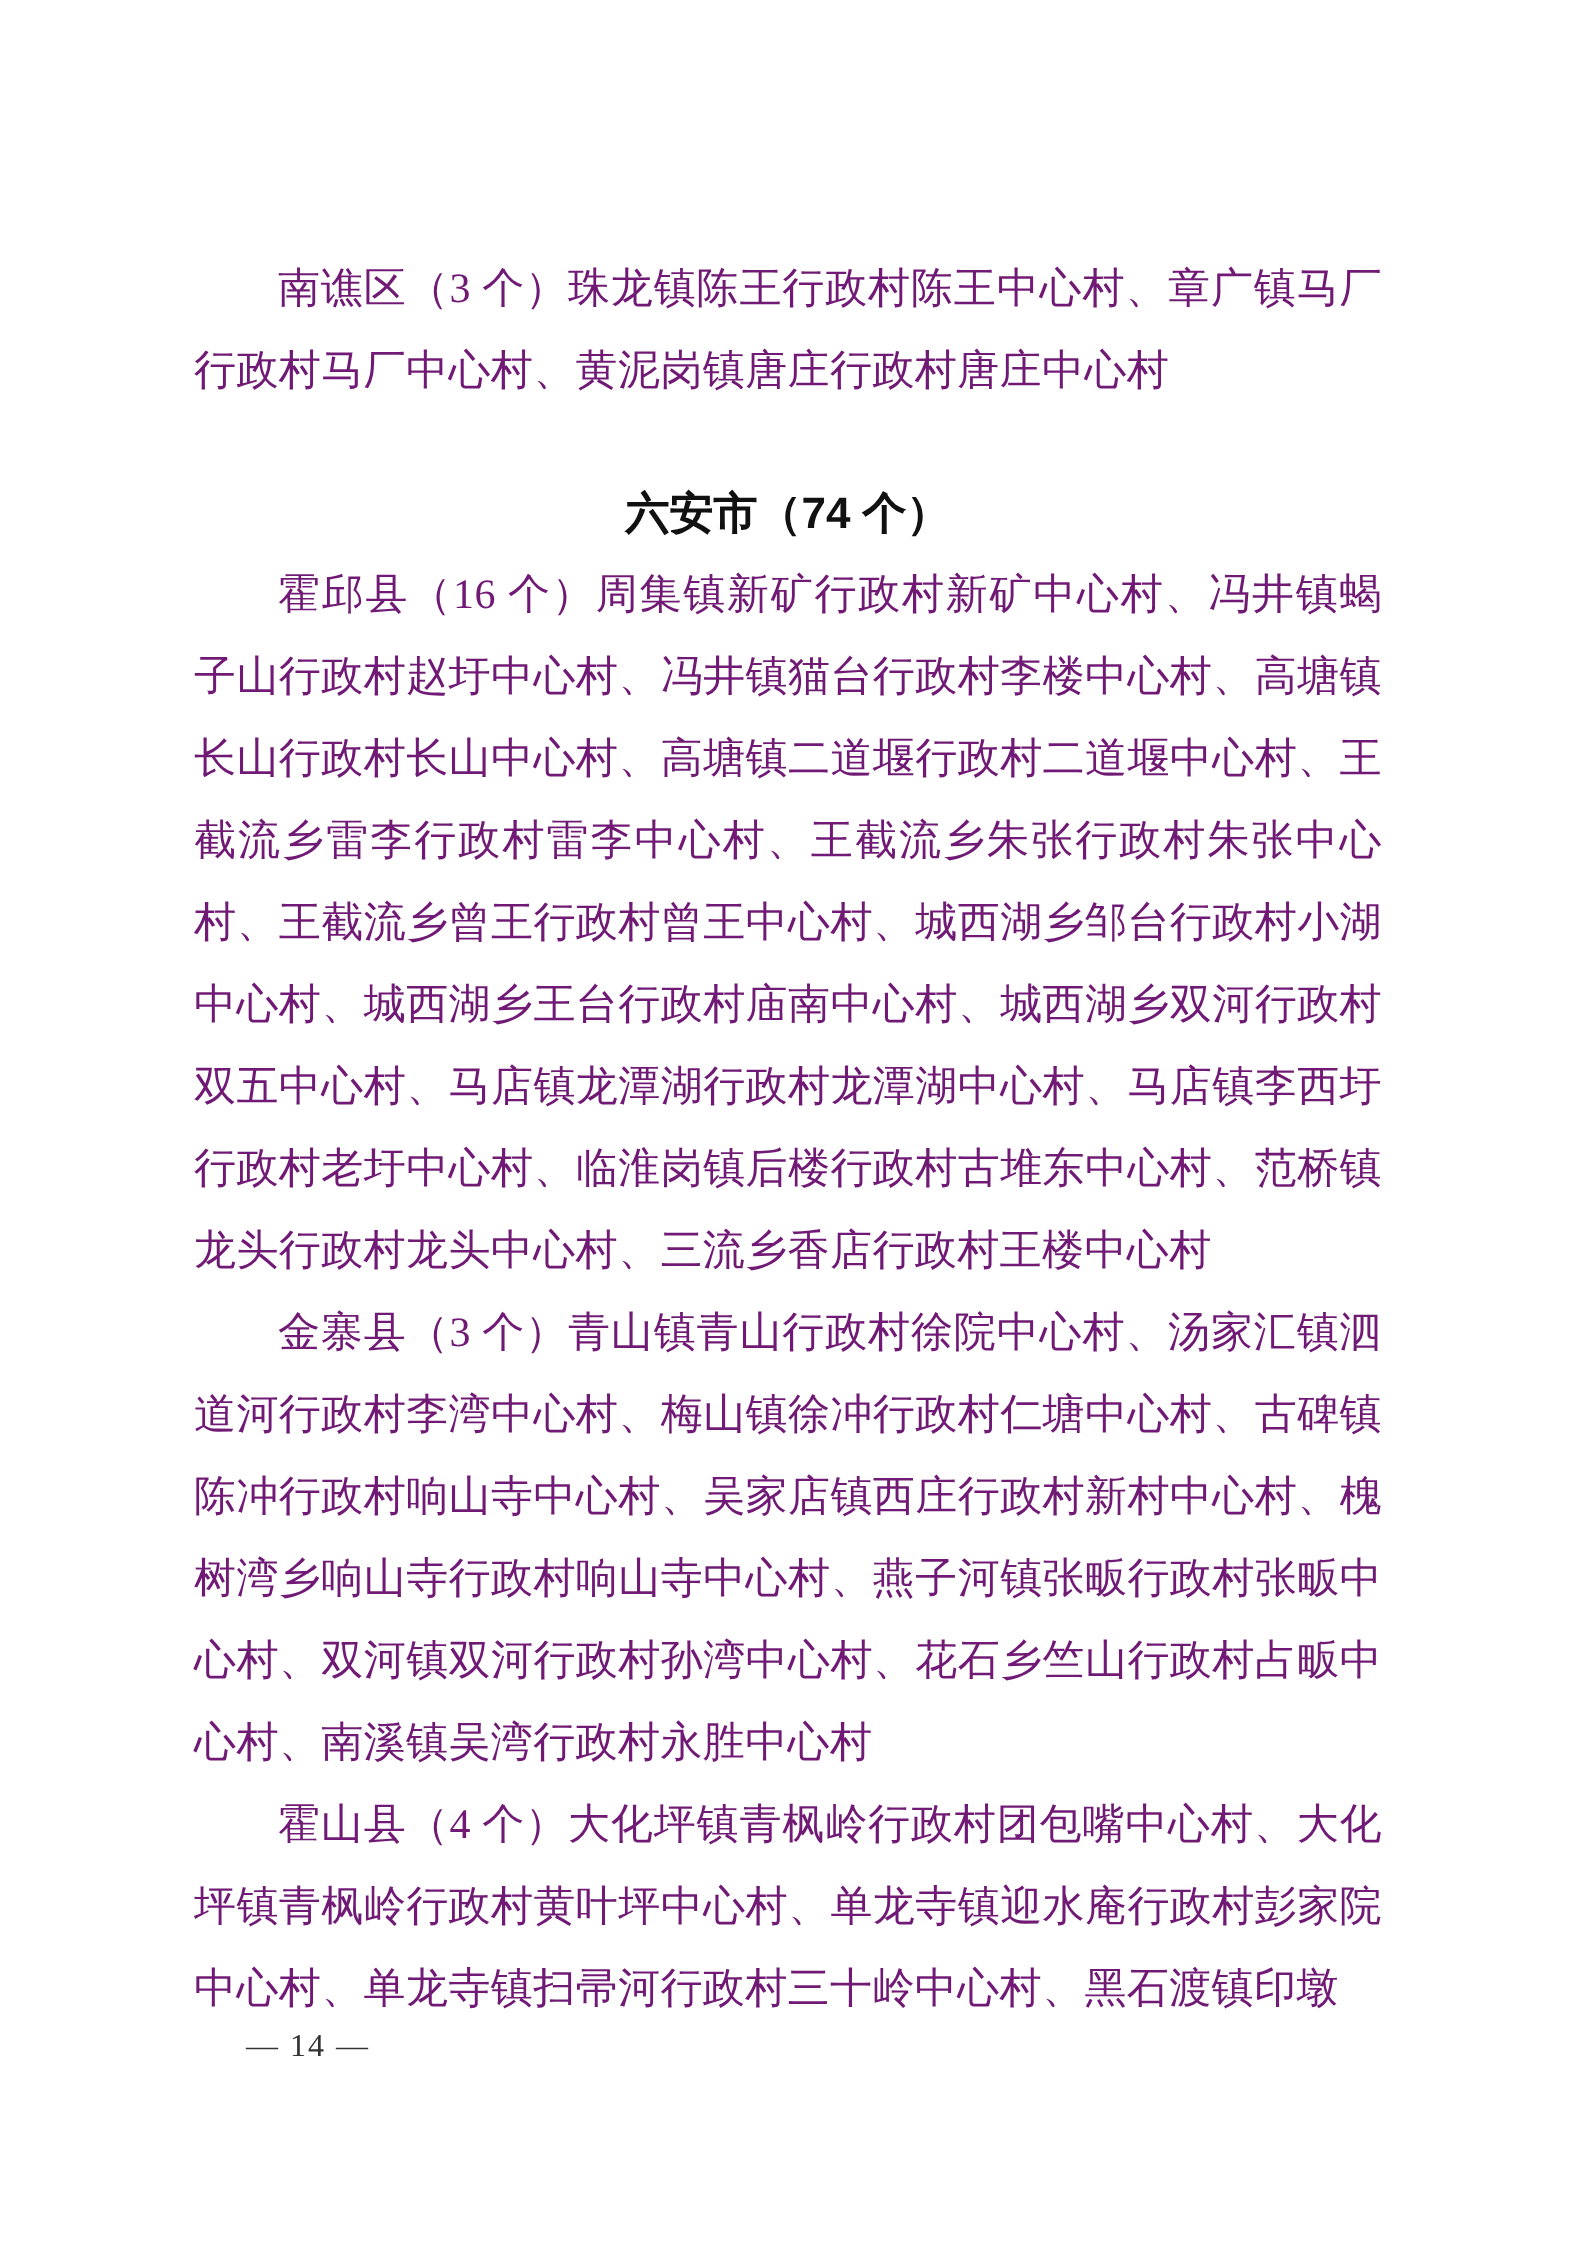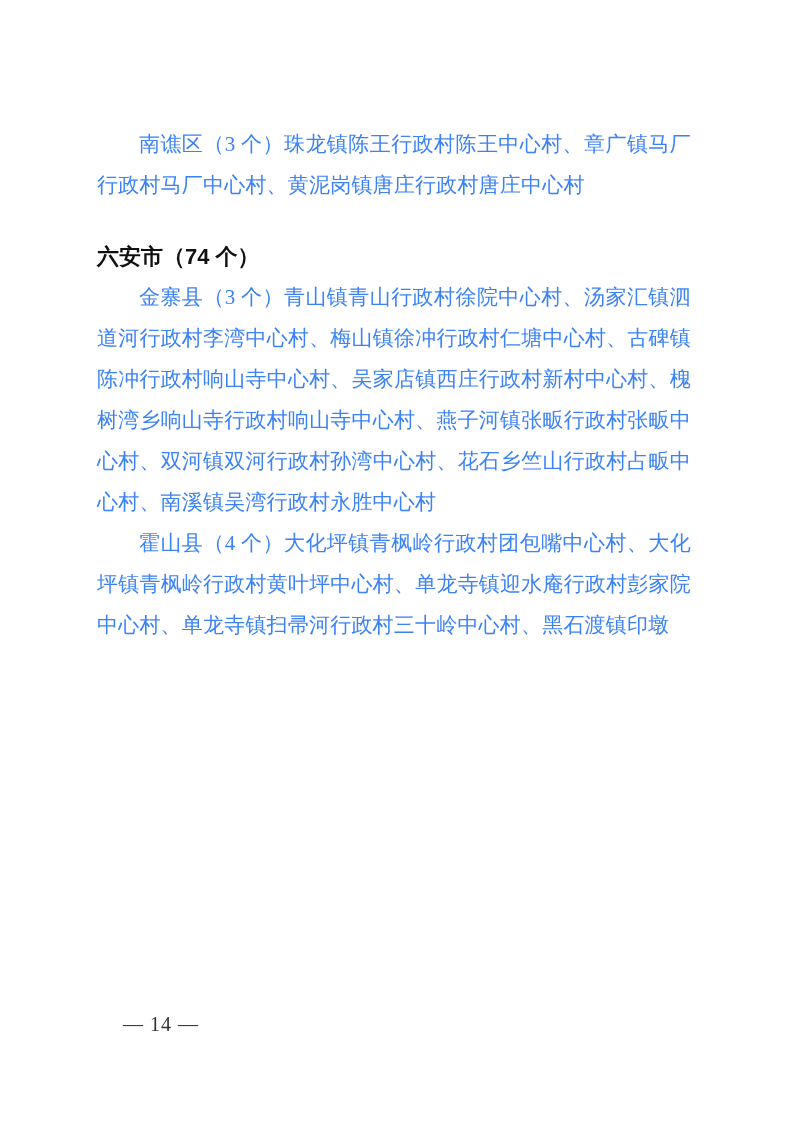--- a/index.html
+++ b/index.html
@@ -24,52 +24,54 @@
   .body-para {
     margin: 0;
     font-family: "Liberation Serif", "DejaVu Serif", serif;
     font-size: 21px;
     line-height: 41px;
     letter-spacing: 0.2px;
     text-align: justify;
     text-align-last: left;
     text-indent: 2em;
     word-break: break-all;
-    color: #3b82f6;
+    color: #701a75;
   }
   .city-heading {
     margin: 30px 0 0 0;
     font-family: "Liberation Sans", "DejaVu Sans", sans-serif;
     font-size: 22px;
     font-weight: 700;
     line-height: 41px;
+    text-align: center;
     text-indent: 0;
     color: #111111;
   }
   .page-footer {
     position: absolute;
     left: 123px;
     top: 1010px;
     font-family: "Liberation Serif", "DejaVu Serif", serif;
-    font-size: 20px;
+    font-size: 16px;
     line-height: 28px;
     letter-spacing: 1px;
     color: #333333;
   }
 </style>
 </head>
 <body>
 
 <div class="page">
   <div class="content">
 
     <p class="body-para">南谯区（3 个）珠龙镇陈王行政村陈王中心村、章广镇马厂行政村马厂中心村、黄泥岗镇唐庄行政村唐庄中心村</p>
 
     <h2 class="city-heading">六安市（74 个）</h2>
 
+    <p class="body-para">霍邱县（16 个）周集镇新矿行政村新矿中心村、冯井镇蝎子山行政村赵圩中心村、冯井镇猫台行政村李楼中心村、高塘镇长山行政村长山中心村、高塘镇二道堰行政村二道堰中心村、王截流乡雷李行政村雷李中心村、王截流乡朱张行政村朱张中心村、王截流乡曾王行政村曾王中心村、城西湖乡邹台行政村小湖中心村、城西湖乡王台行政村庙南中心村、城西湖乡双河行政村双五中心村、马店镇龙潭湖行政村龙潭湖中心村、马店镇李西圩行政村老圩中心村、临淮岗镇后楼行政村古堆东中心村、范桥镇龙头行政村龙头中心村、三流乡香店行政村王楼中心村</p>
 
     <p class="body-para">金寨县（3 个）青山镇青山行政村徐院中心村、汤家汇镇泗道河行政村李湾中心村、梅山镇徐冲行政村仁塘中心村、古碑镇陈冲行政村响山寺中心村、吴家店镇西庄行政村新村中心村、槐树湾乡响山寺行政村响山寺中心村、燕子河镇张畈行政村张畈中心村、双河镇双河行政村孙湾中心村、花石乡竺山行政村占畈中心村、南溪镇吴湾行政村永胜中心村</p>
 
     <p class="body-para">霍山县（4 个）大化坪镇青枫岭行政村团包嘴中心村、大化坪镇青枫岭行政村黄叶坪中心村、单龙寺镇迎水庵行政村彭家院中心村、单龙寺镇扫帚河行政村三十岭中心村、黑石渡镇印墩</p>
 
   </div>
 
   <div class="page-footer">— 14 —</div>
 </div>
 

